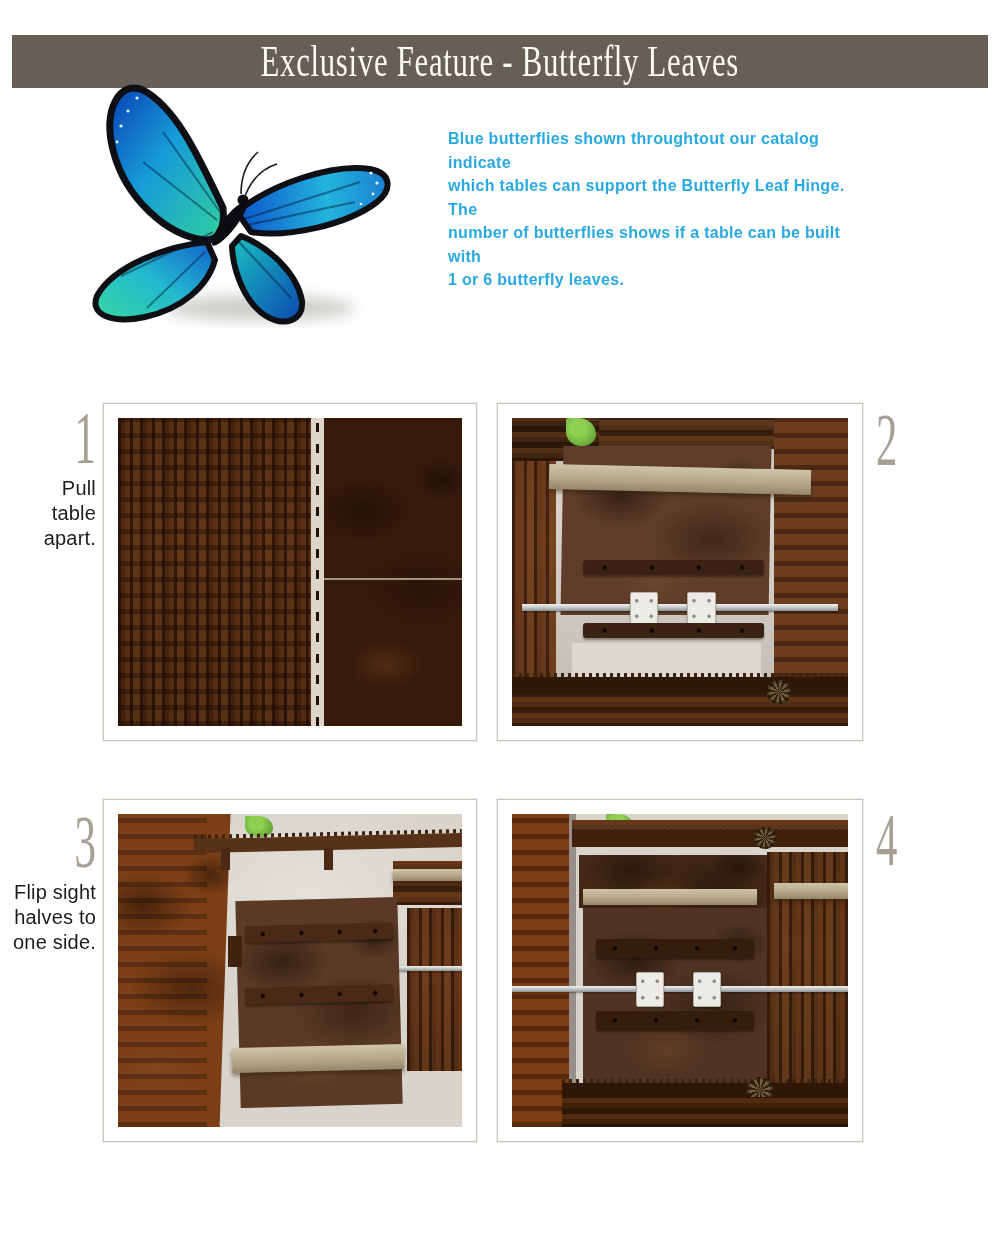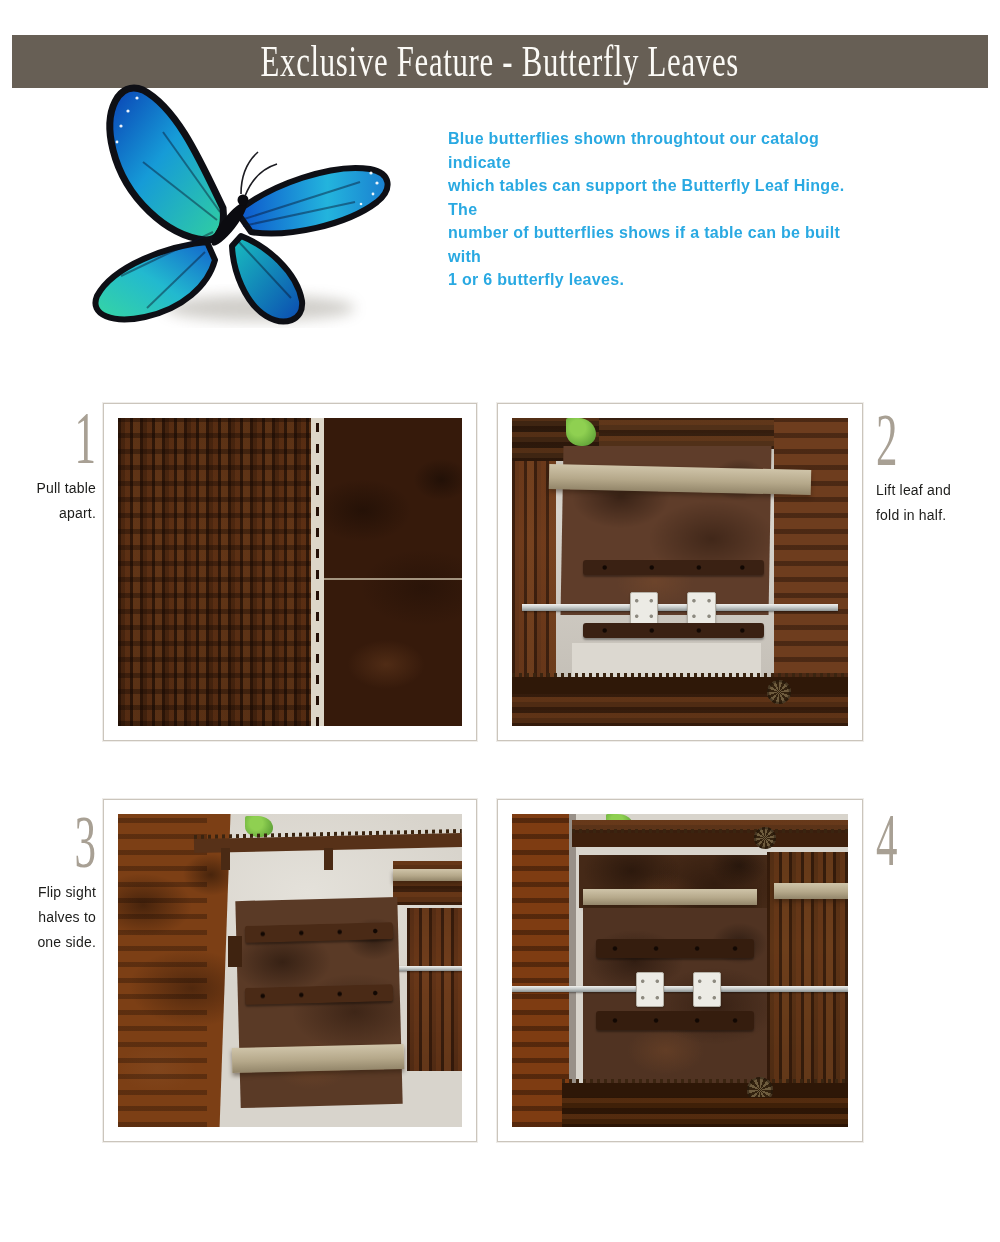--- a/index.html
+++ b/index.html
@@ -22,21 +22,21 @@
          letter-spacing:.3px;white-space:pre-line;}
 
   
   .step-label{position:absolute;}
   .step-label.right{text-align:right;}
   .step-label.left{text-align:left;}
   .step-number{font-family:"Liberation Serif",serif;color:#a8a094;font-size:74px;
                line-height:.78;font-weight:400;}
   .num-right{transform:scaleX(.58);transform-origin:100% 20%;}
   .num-left{transform:scaleX(.58);transform-origin:0 20%;}
-  .step-caption{margin-top:8px;color:#1c1c1a;font-size:14px;line-height:25px;
+  .step-caption{margin-top:8px;color:#1c1c1a;font-size:20px;line-height:25px;
                 white-space:pre-line;letter-spacing:.2px;}
 
   
   .frame{position:absolute;background:#ffffff;border:1.5px solid #cbc5bc;padding:14px;
          box-sizing:border-box;box-shadow:0 0 0 1px rgba(210,204,195,.35);}
   .photo{position:relative;width:100%;height:100%;overflow:hidden;background:#d8d4cc;}
   .ly{position:absolute;}
 
   
   .wood-v{background-image:
@@ -168,22 +168,20 @@
       <div class="ly" style="left:56%;top:0;width:4%;height:100%;background:#ddd6c8;">
         <div class="ly" style="left:38%;top:0;width:26%;height:100%;background:repeating-linear-gradient(0deg,#241007 0 9px,transparent 9px 21px);"></div>
       </div>
       <div class="ly wood-v mottle" style="left:60%;top:0;width:40%;height:100%;background-color:#361a0b;"></div>
       <div class="ly" style="left:60%;top:52%;width:40%;height:2px;background:#c0b49e;opacity:.8;"></div>
     </div>
   </div>
 
   <div class="step-label left" style="left:876px;top:412px;width:112px;">
     <div class="step-number num-left">2</div>
-    <div class="step-caption">Lift leaf and
-fold in half.</div>
   </div>
   <div class="frame" style="left:497px;top:403px;width:366px;height:338px;">
     <div class="photo">
       <div class="ly" style="left:0;top:0;width:100%;height:100%;background:linear-gradient(180deg,rgba(120,110,95,.25),transparent 30%,rgba(90,80,70,.18) 95%);"></div>
       <div class="ly wood-v" style="left:0;top:0;width:13%;height:100%;background-color:#6b3a1c;"></div>
       <div class="ly wood-h" style="left:0;top:0;width:27%;height:14%;background-color:#3f2512;"></div>
       <div class="ly leafgreen" style="left:16%;top:0;width:9%;height:9%;"></div>
       <div class="ly wood-h" style="left:26%;top:0;width:53%;height:10%;background-color:#513018;"></div>
       <div class="ly wood-v band-h" style="left:78%;top:0;width:22%;height:100%;background-color:#6e3d1e;"></div>
       <div class="ly mottle" style="left:15%;top:9%;width:62%;height:55%;background-color:#5f3d2a;transform:skewX(-1deg);"></div>

